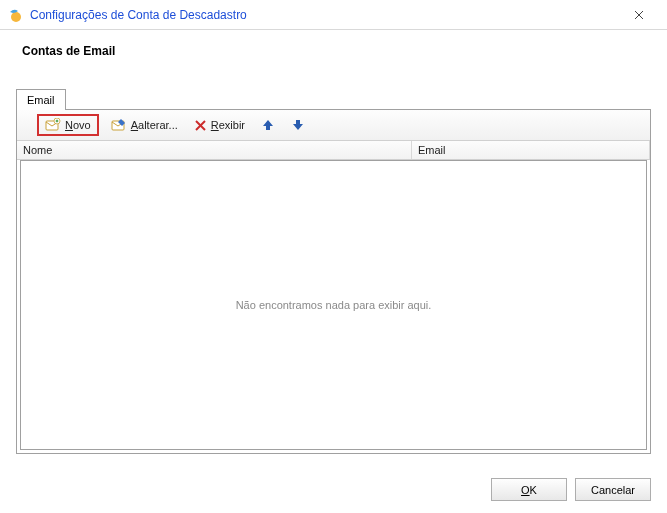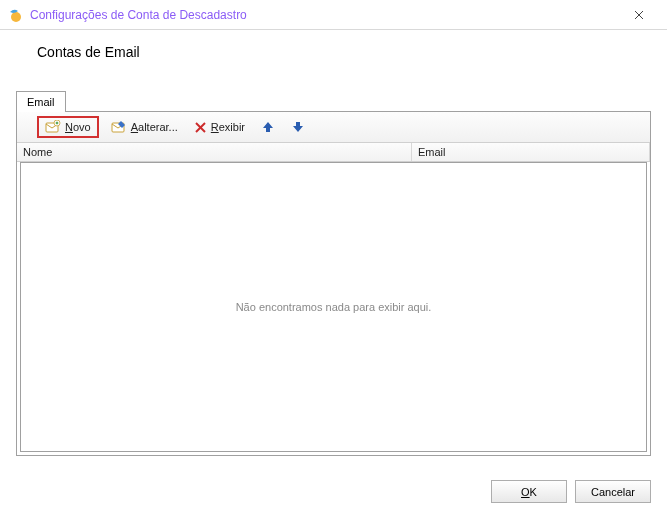--- a/index.html
+++ b/index.html
@@ -13,34 +13,33 @@
 }
 .titlebar {
   height: 30px;
   display: flex;
   align-items: center;
   padding: 0 8px;
   border-bottom: 1px solid #d9d9d9;
   color: #444;
 }
 .titlebar .app-icon { margin-right: 6px; display: flex; }
-.titlebar .title { flex: 1; font-size: 12px; color: #8b5cf6; }
+.titlebar .title { flex: 1; font-size: 12px; color: #1d4ed8; }
 .titlebar .close {
   width: 40px; height: 28px;
   display: flex; align-items: center; justify-content: center;
   font-size: 14px; color: #555;
 }
 
 .content { padding: 14px 16px 14px 16px; }
 
 .heading {
-  font-weight: normal;
-  font-size: 14px;
+  font-weight: bold;
+  font-size: 12px;
   padding-left: 6px;
-  margin-left: 15px;
 }
 .subheading {
   font-size: 11px;
   color: #333;
   padding: 2px 0 0 24px;
 }
 
 .tabstrip {
   margin-top: 30px;
   display: flex;

